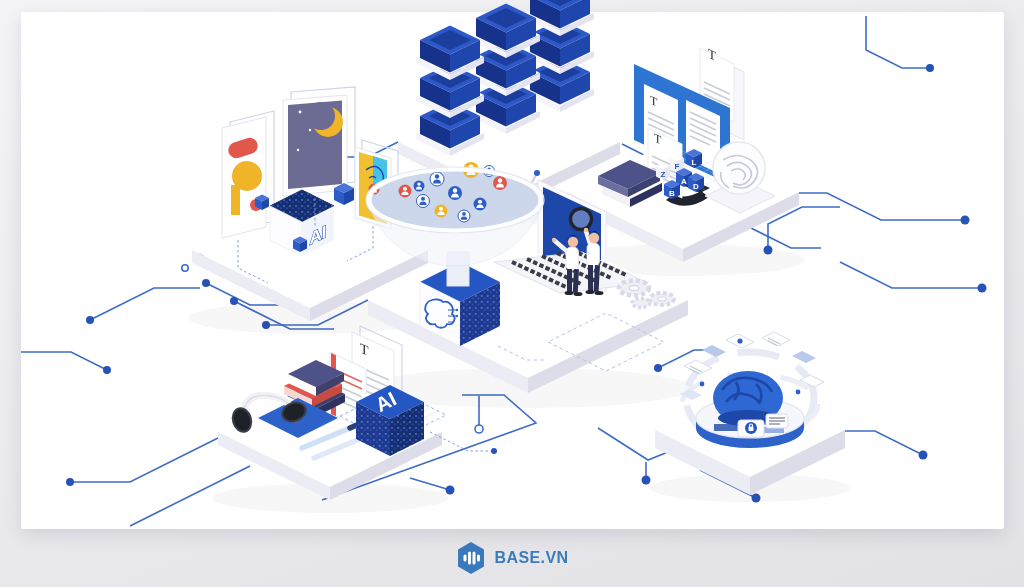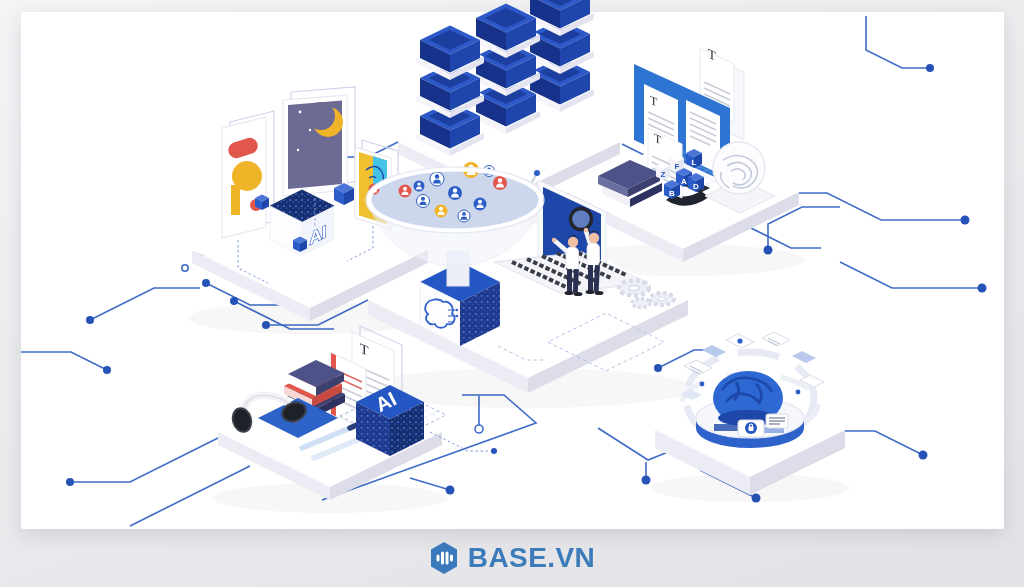--- a/index.html
+++ b/index.html
@@ -13,21 +13,21 @@
     position:absolute;left:21px;top:12px;width:983px;height:517px;
     background:#ffffff;border-radius:2px;
     box-shadow:0 6px 18px rgba(30,40,70,.12);
   }
   .scene{position:absolute;left:0;top:0;width:1024px;height:587px;}
   .logo{
     position:absolute;left:0;top:538px;width:1024px;height:40px;
     display:flex;align-items:center;justify-content:center;gap:9px;
   }
   .logo-text{
-    color:#3d7cba;font-size:28px;font-weight:700;letter-spacing:.4px;
+    color:#3d7cba;font-size:16px;font-weight:700;letter-spacing:.4px;
   }
   svg text{user-select:none;}
 </style>
 </head>
 <body>
 
 <div class="stage">
   <div class="card"></div>
 
   <svg class="scene" viewBox="0 0 1024 587" xmlns="http://www.w3.org/2000/svg" xmlns:xlink="http://www.w3.org/1999/xlink">

